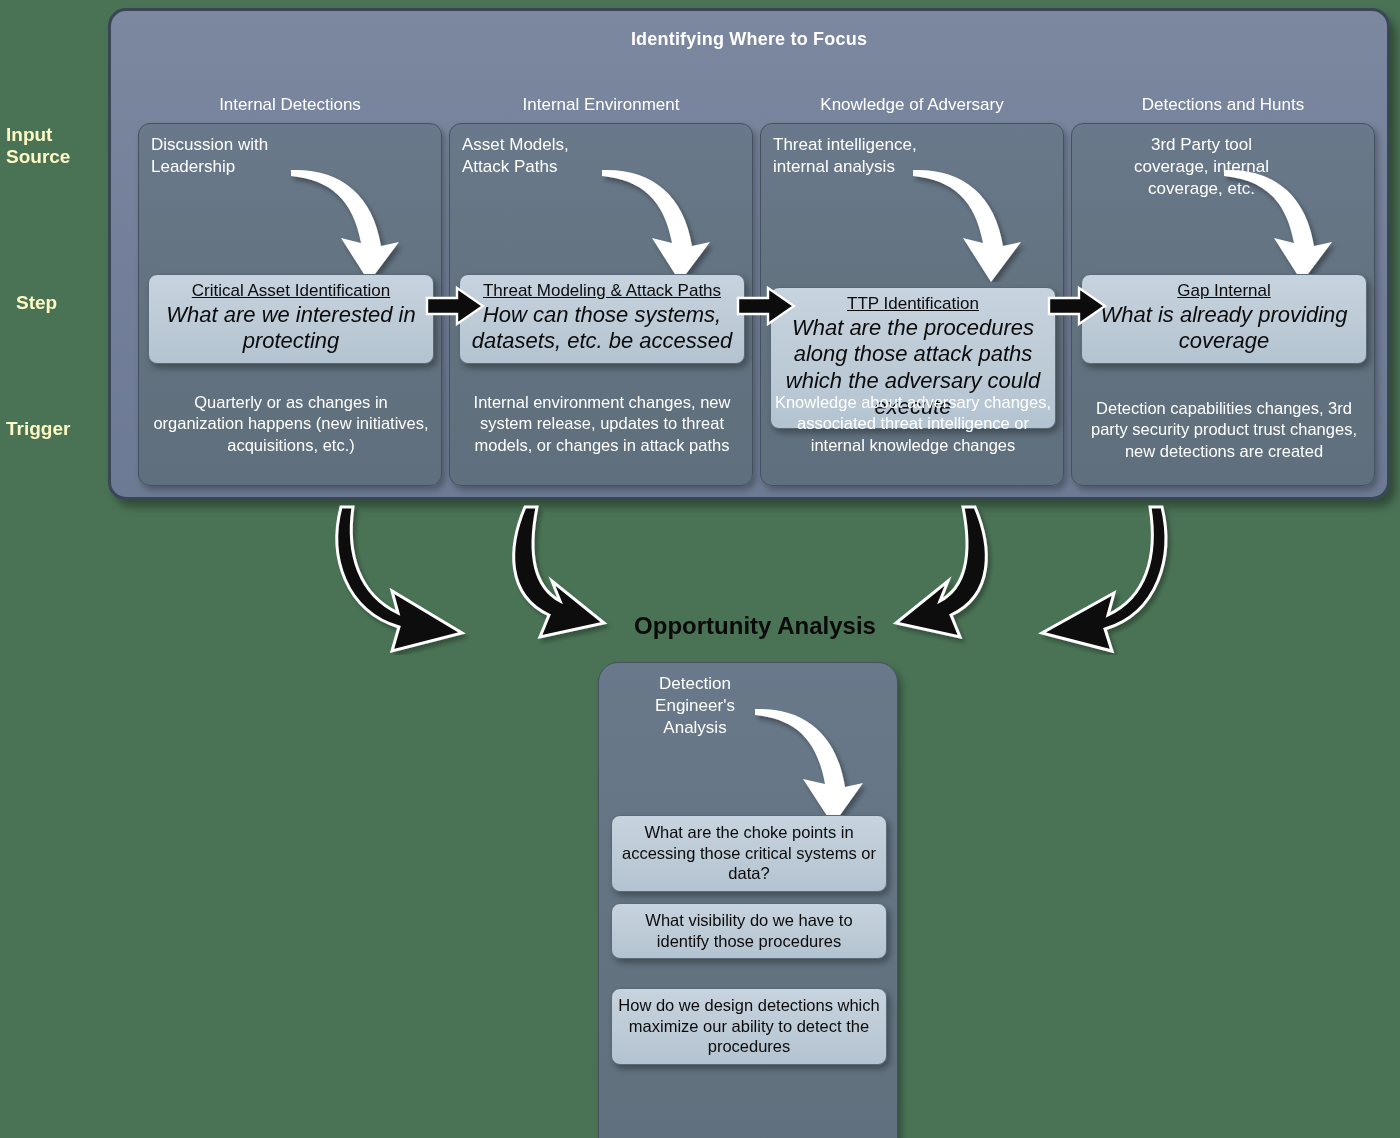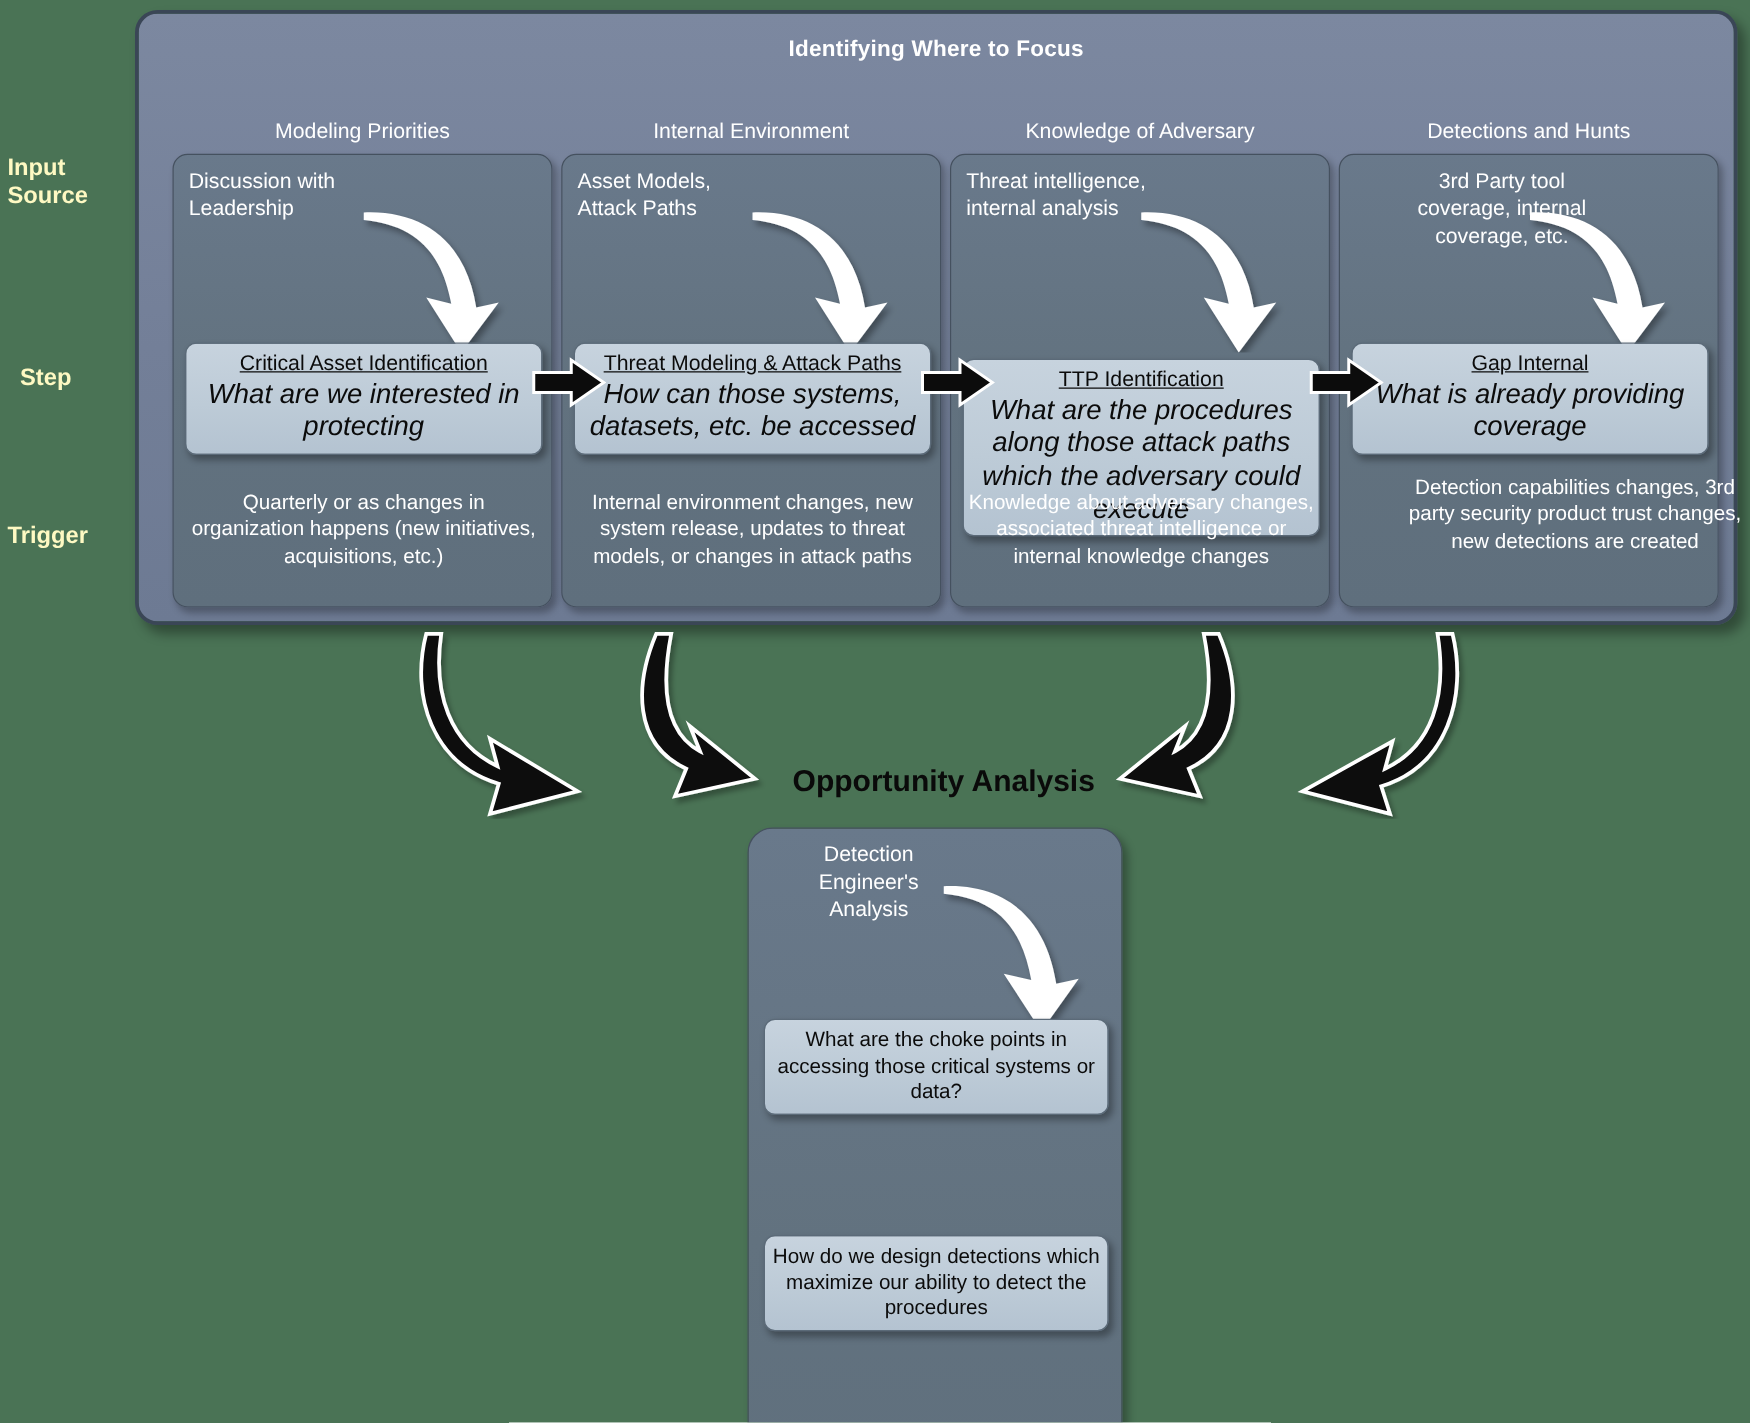--- a/index.html
+++ b/index.html
@@ -232,21 +232,21 @@
 
   <div class="row-label" style="left:6px; top:124px;">Input
 Source</div>
   <div class="row-label" style="left:16px; top:292px;">Step</div>
   <div class="row-label" style="left:6px; top:418px;">Trigger</div>
 
   <div id="focus-container">
     <div id="focus-title">Identifying Where to Focus</div>
 
     <div class="column" style="left:27px;">
-      <div class="col-header">Modeling Priorities</div>
+      <div class="col-header">Internal Detections</div>
       <div class="src-text">Discussion with
 Leadership</div>
       <svg class="curve-white" viewBox="0 0 150 140">
         <defs>
           <filter id="sh1" x="-30%" y="-30%" width="180%" height="180%">
             <feDropShadow dx="3" dy="4" stdDeviation="2.5" flood-color="#000" flood-opacity="0.35"></feDropShadow>
           </filter>
         </defs>
         <g filter="url(#sh1)">
           <path d="M4,28 C52,26 86,52 94,104 L112,100 L82,140 L54,96 L74,101 C66,58 44,38 4,34 Z" fill="#ffffff"></path>
@@ -298,21 +298,21 @@
 coverage, etc.</div>
       <svg class="curve-white" viewBox="0 0 150 140">
         <g filter="url(#sh1)">
           <path d="M4,28 C52,26 86,52 94,104 L112,100 L82,140 L54,96 L74,101 C66,58 44,38 4,34 Z" fill="#ffffff"></path>
         </g>
       </svg>
       <div class="step-box" style="top:150px;">
         <span class="step-title">Gap Internal</span>
         <span class="step-sub">What is already providing coverage</span>
       </div>
-      <div class="trigger-text" style="top:256px;margin-left:36px;">Detection capabilities changes, 3rd party security product trust changes, new detections are created</div>
+      <div class="trigger-text" style="top:274px;">Detection capabilities changes, 3rd party security product trust changes, new detections are created</div>
     </div>
 
     <svg class="connector" style="left:314px; top:272px;" viewBox="0 0 60 46">
       <path d="M2,15 L32,15 L32,5 L58,23 L32,41 L32,31 L2,31 Z" fill="#0c0c0c" stroke="#ffffff" stroke-width="2.4"></path>
     </svg>
     <svg class="connector" style="left:625px; top:272px;" viewBox="0 0 60 46">
       <path d="M2,15 L32,15 L32,5 L58,23 L32,41 L32,31 L2,31 Z" fill="#0c0c0c" stroke="#ffffff" stroke-width="2.4"></path>
     </svg>
     <svg class="connector" style="left:936px; top:272px;" viewBox="0 0 60 46">
       <path d="M2,15 L32,15 L32,5 L58,23 L32,41 L32,31 L2,31 Z" fill="#0c0c0c" stroke="#ffffff" stroke-width="2.4"></path>
@@ -354,18 +354,19 @@
         <filter id="sh3" x="-30%" y="-30%" width="180%" height="180%">
           <feDropShadow dx="3" dy="4" stdDeviation="2.5" flood-color="#000" flood-opacity="0.35"></feDropShadow>
         </filter>
       </defs>
       <g filter="url(#sh3)">
         <path d="M4,24 C54,22 86,50 94,102 L112,98 L82,140 L52,94 L74,99 C66,54 44,34 4,30 Z" fill="#ffffff"></path>
       </g>
     </svg>
 
     <div class="q-box" style="top:152px;">What are the choke points in accessing those critical systems or data?</div>
+    <div class="q-box" style="top:240px;">What visibility do we have to identify those procedures</div>
     <div class="q-box" style="top:325px;">How do we design detections which maximize our ability to detect the procedures</div>
 
     <div id="opp-footer">Everything from Abovce</div>
   </div>
 
 </div>
 
 </body></html>

